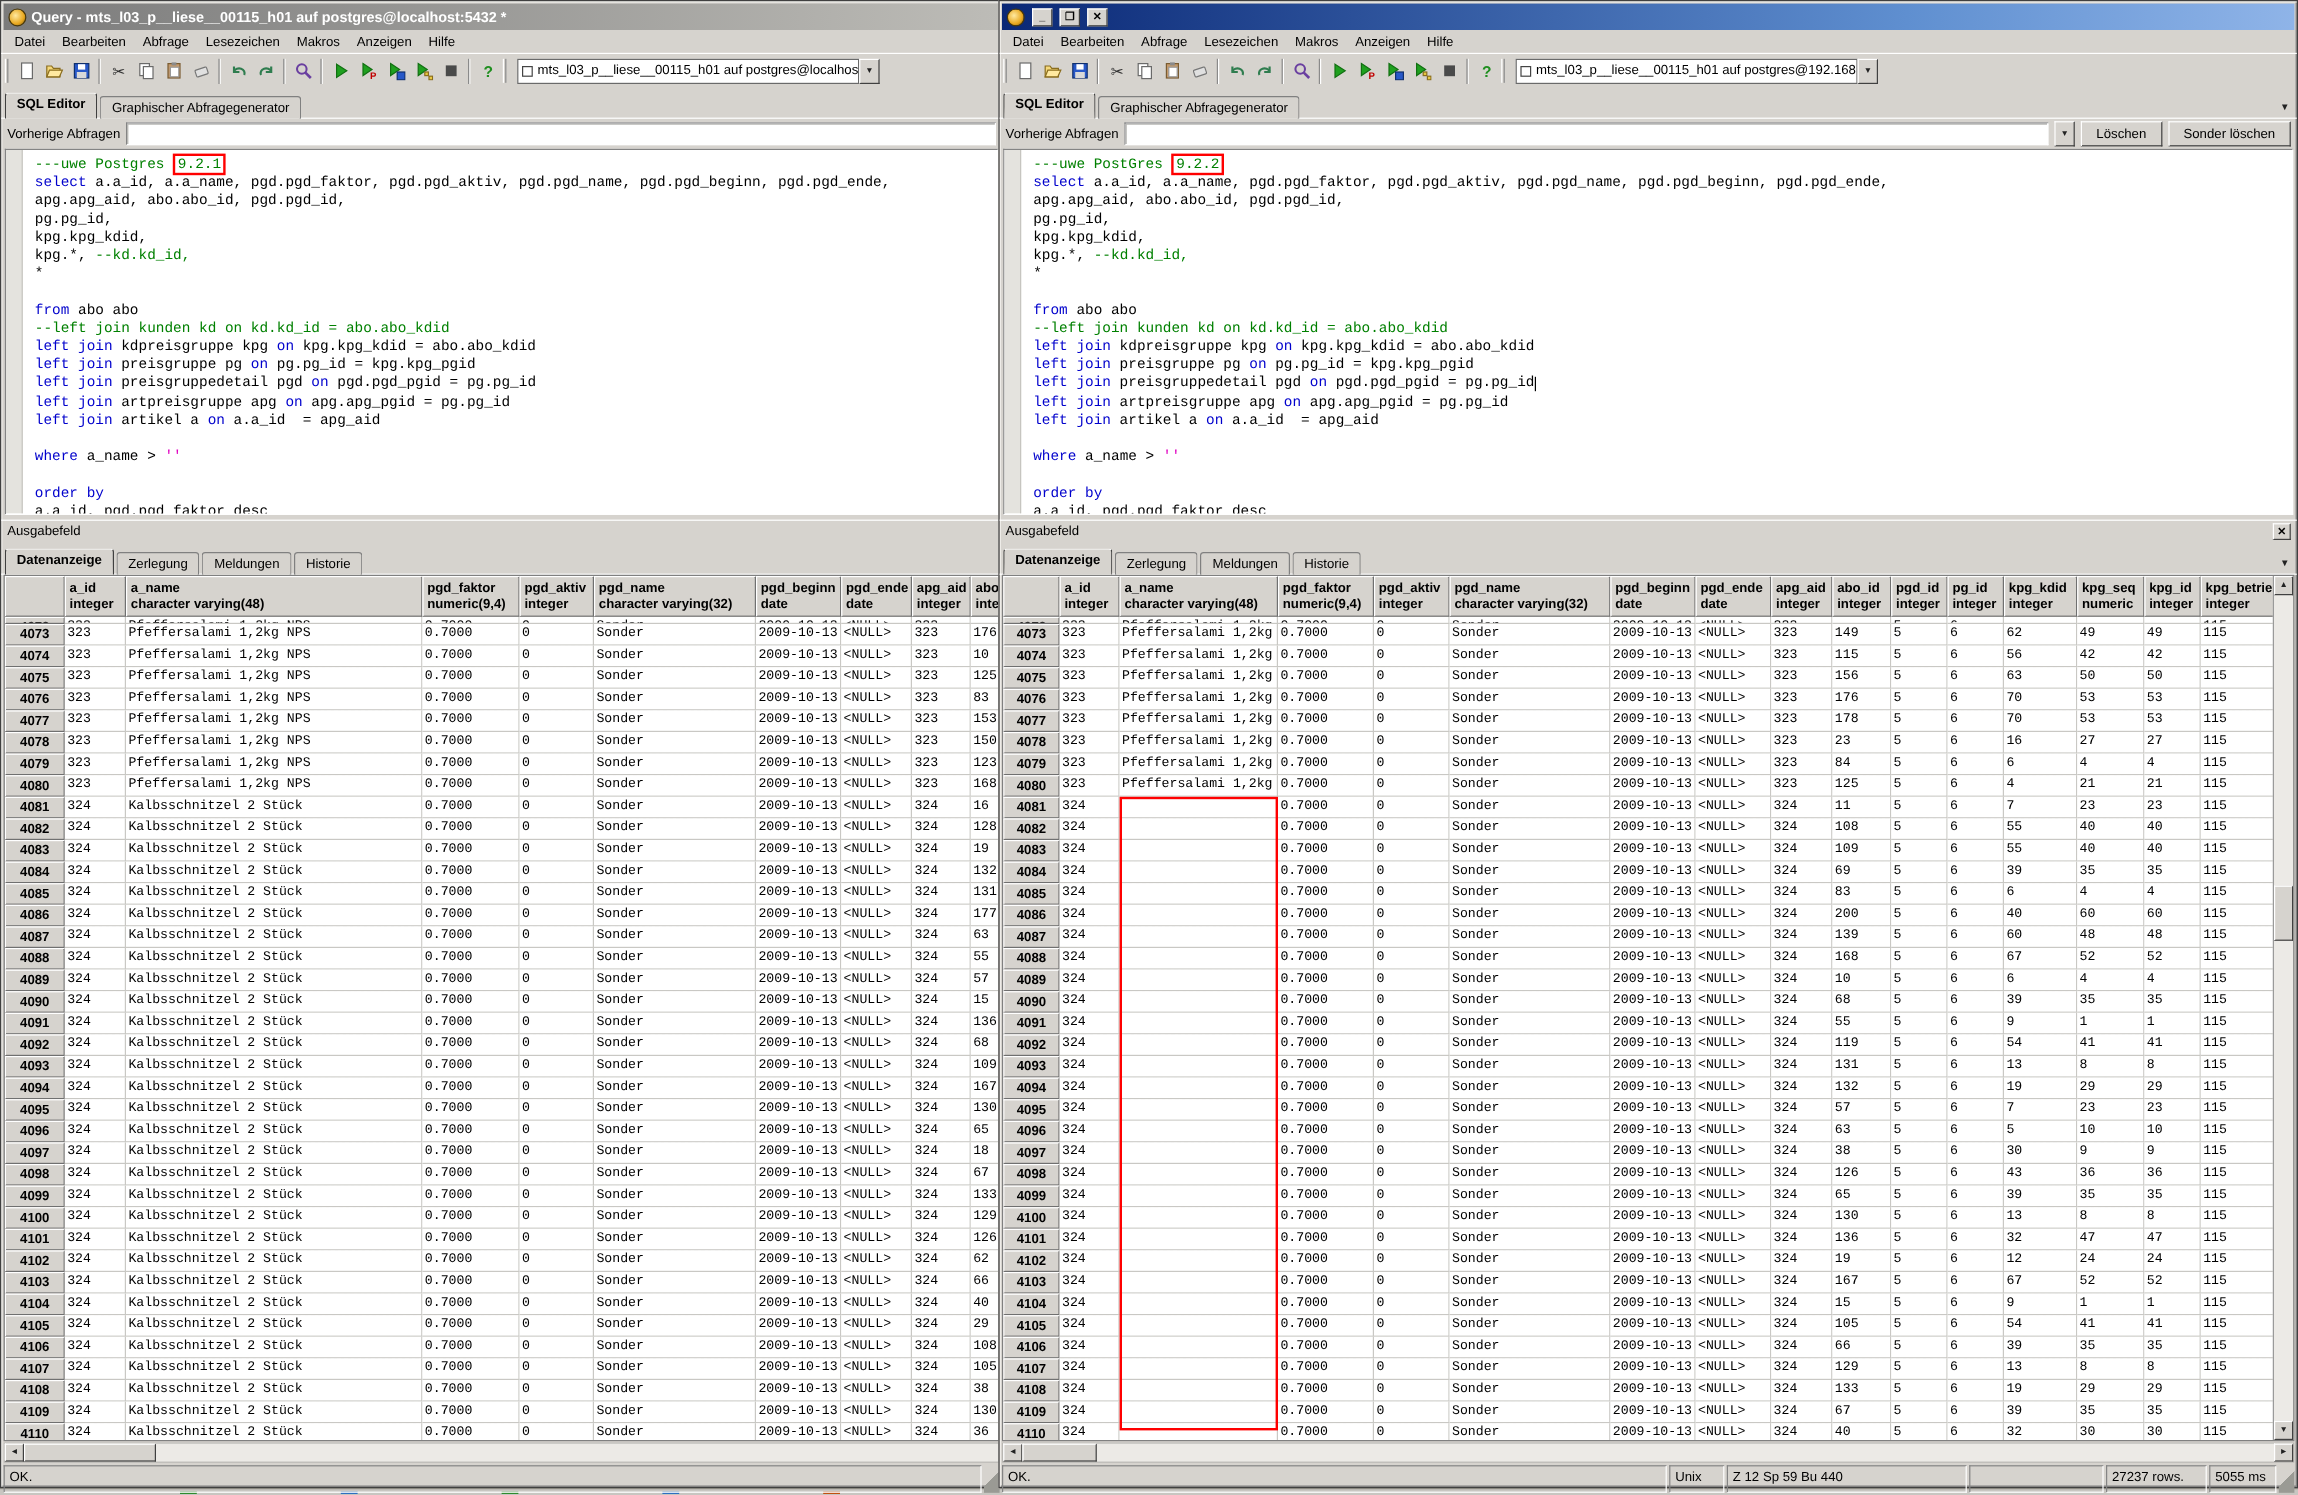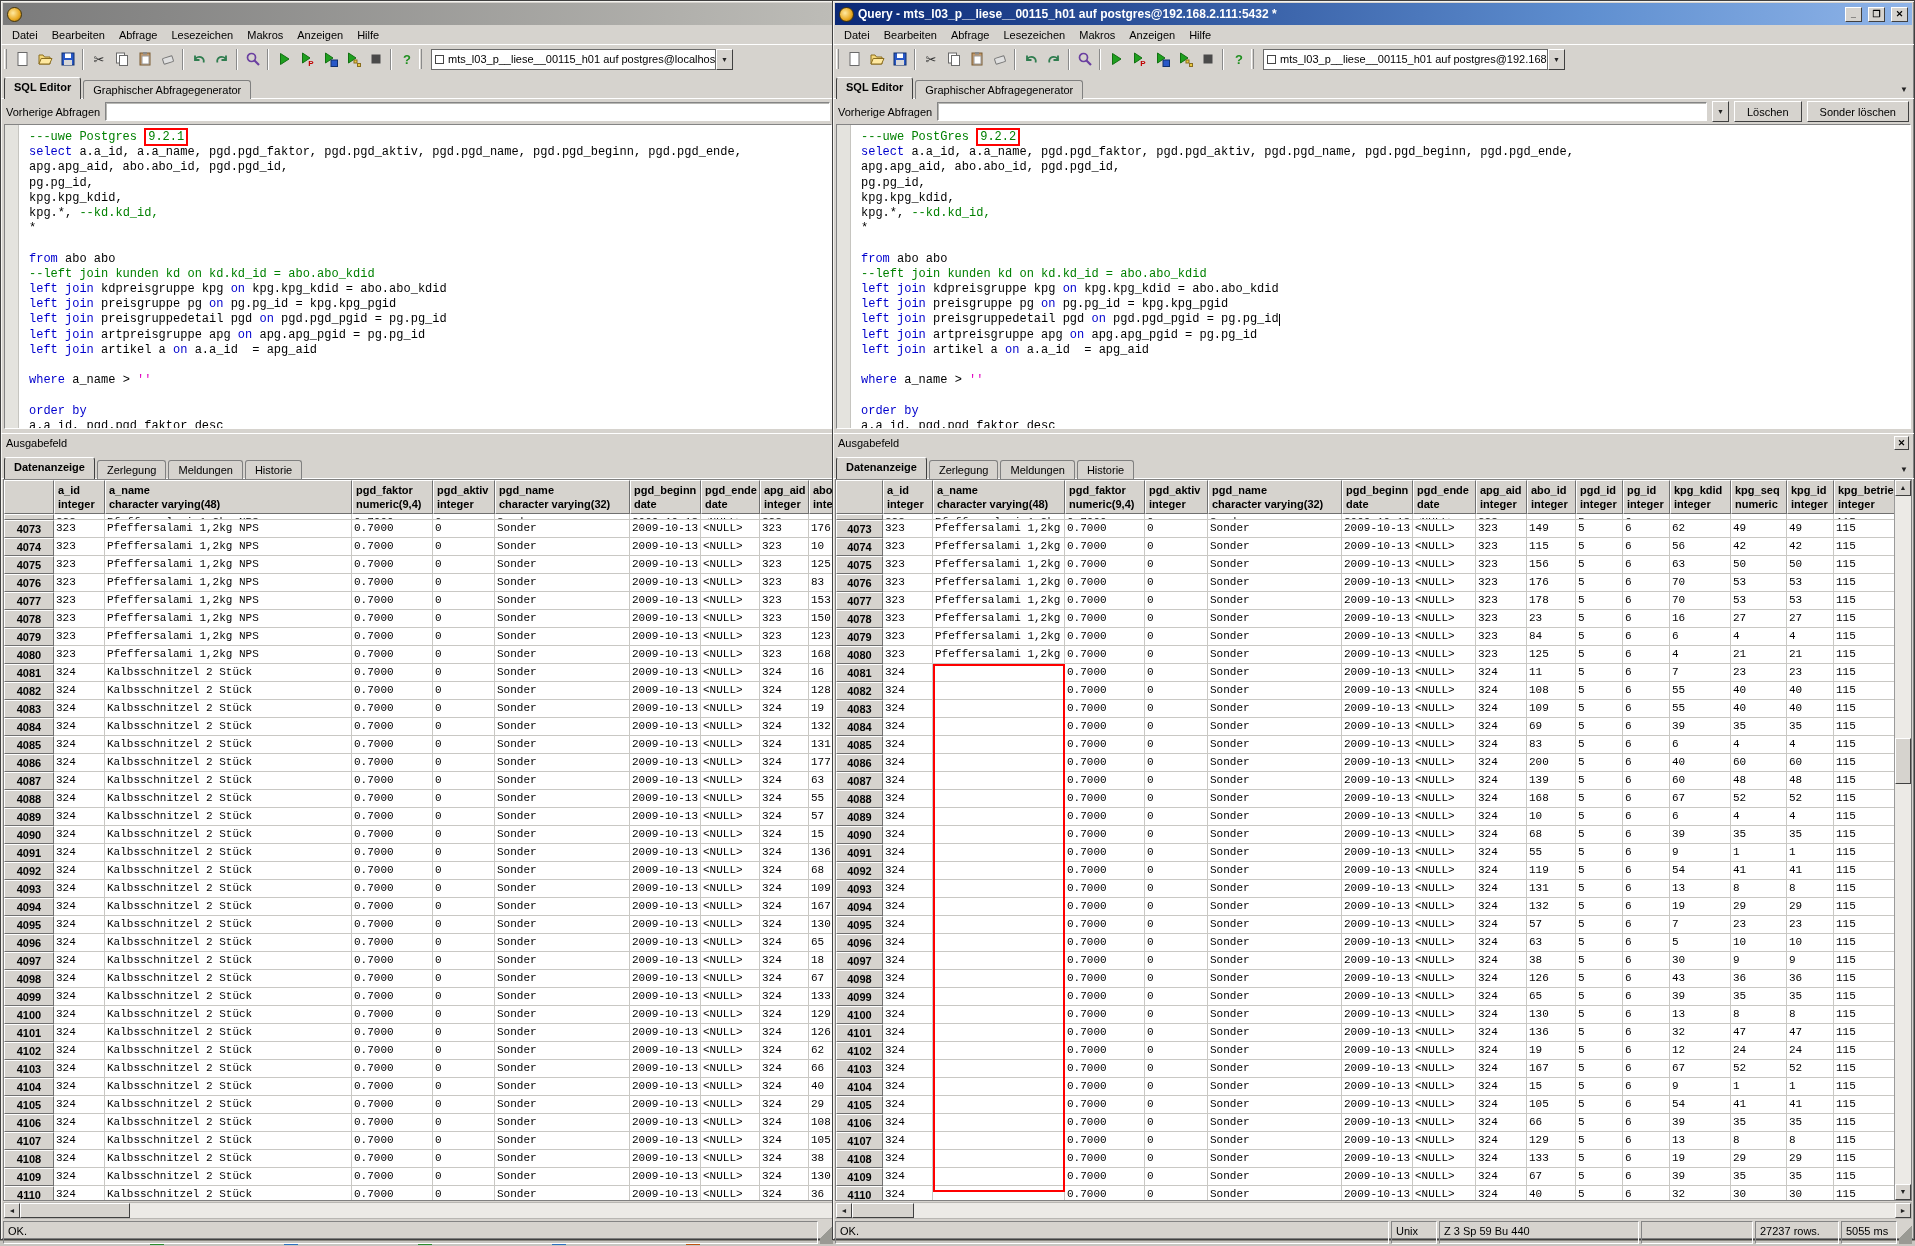--- a/index.html
+++ b/index.html
@@ -89,20 +89,21 @@
   .spacer{flex:1}
   .taskbar{position:absolute;left:0;top:1240px;width:1915px;height:6px;background:#c8c6c1;border-top:1px solid #8a8880;display:flex;align-items:center;gap:120px;padding-left:150px}
   .tb-dash{width:14px;height:2px}
 </style>
 </head>
 <body>
 
 <div class="win" id="win-left">
   <div class="titlebar inactive">
     <div class="app-icon"></div>
+    <div class="title-text">Query - mts_l03_p__liese__00115_h01 auf postgres@localhost:5432 *</div>
   </div>
   <div class="menubar">
       <span class="menu-item">Datei</span>
       <span class="menu-item">Bearbeiten</span>
       <span class="menu-item">Abfrage</span>
       <span class="menu-item">Lesezeichen</span>
       <span class="menu-item">Makros</span>
       <span class="menu-item">Anzeigen</span>
       <span class="menu-item">Hilfe</span>
     </div>
@@ -752,21 +753,20 @@
   <div class="spacer"></div>
   <div class="statusbar">
       <div class="scell" style="flex: 1 1 0%;">OK.</div>
       <div class="sgrip"></div>
     </div>
 </div>
 
 <div class="win" id="win-right">
   <div class="titlebar active">
     <div class="app-icon"></div>
-    <div class="title-text">Query - mts_l03_p__liese__00115_h01 auf postgres@192.168.2.111:5432 *</div>
     <div class="winbtn">_</div>
     <div class="winbtn">❐</div>
     <div class="winbtn">✕</div>
   </div>
   <div class="menubar">
       <span class="menu-item">Datei</span>
       <span class="menu-item">Bearbeiten</span>
       <span class="menu-item">Abfrage</span>
       <span class="menu-item">Lesezeichen</span>
       <span class="menu-item">Makros</span>
@@ -1685,21 +1685,21 @@
   <div class="hscroll">
     <div class="harrow">◄</div>
     <div class="hthumb" style="width:62px"></div>
     <div class="spacer"></div>
     <div class="harrow">►</div>
   </div>
   <div class="spacer"></div>
   <div class="statusbar">
       <div class="scell" style="flex: 1 1 0%;">OK.</div>
       <div class="scell" style="width: 46px;">Unix</div>
-      <div class="scell" style="width: 200px;">Z 3 Sp 59  Bu 440</div>
+      <div class="scell" style="width: 200px;">Z 12 Sp 59  Bu 440</div>
       <div class="scell" style="width: 112px;"></div>
       <div class="scell" style="width: 84px;">27237 rows.</div>
       <div class="scell" style="width: 56px;">5055 ms</div>
       <div class="sgrip"></div>
     </div>
 </div>
 
 <div class="taskbar">
   <span class="tb-dash" style="background:#2e8b2e"></span>
   <span class="tb-dash" style="background:#2e6fbf"></span>

